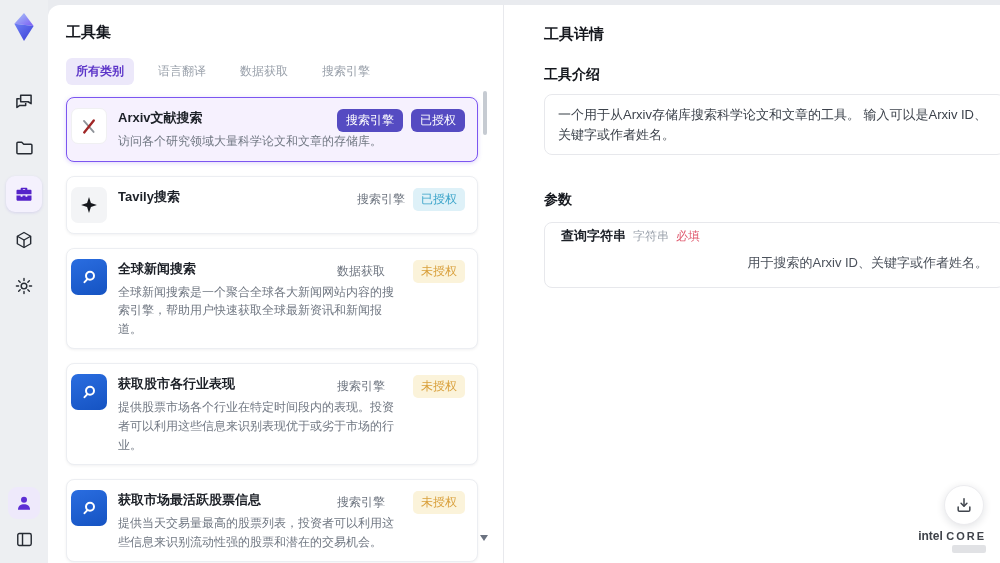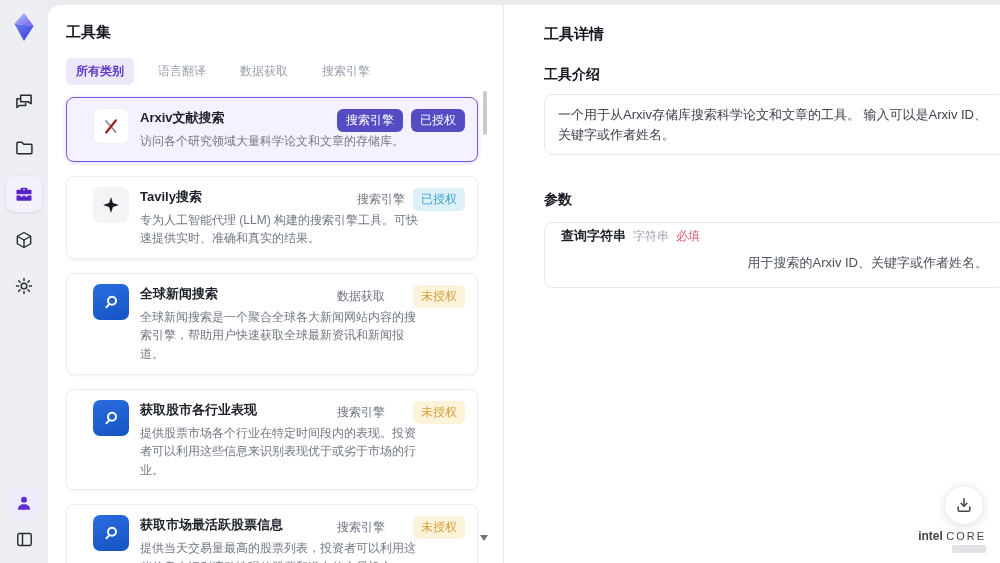--- a/index.html
+++ b/index.html
@@ -19,21 +19,21 @@
   
   .content { position:absolute; left:48px; top:5px; width:952px; height:558px; background:#ffffff; border-top-left-radius:12px; overflow:hidden; }
 
   
   .list-panel { position:absolute; left:0; top:0; width:455px; height:558px; padding:18px 0 0 18px; }
   .page-title { font-size:15px; font-weight:bold; color:#15181e; }
   .tabs { display:flex; align-items:center; gap:14px; margin-top:16px; }
   .tab { font-size:12px; color:#9aa1ab; padding:5px 10px; border-radius:6px; cursor:pointer; white-space:nowrap; }
   .tab.active { background:#ece8fa; color:#5c35c8; font-weight:bold; }
   .cards { margin-top:12px; display:flex; flex-direction:column; gap:14px; width:412px; }
-  .card { position:relative; background:#ffffff; border:1px solid #eceef2; border-radius:8px; padding:10px 26px; display:flex; gap:11px; box-shadow:0 1px 3px rgba(20,24,40,.06); cursor:pointer; }
+  .card { position:relative; background:#ffffff; border:1px solid #eceef2; border-radius:8px; padding:10px 4px; display:flex; gap:11px; box-shadow:0 1px 3px rgba(20,24,40,.06); cursor:pointer; }
   .card.selected { background:#f6f1fe; border:1.5px solid #7c56f0; box-shadow:0 1px 4px rgba(124,86,240,.25); }
   .tool-icon { flex:0 0 36px; width:36px; height:36px; border-radius:7px; display:flex; align-items:center; justify-content:center; }
   .tool-icon.white { background:#ffffff; border:1px solid #f0f0f2; }
   .tool-icon.light { background:#f3f4f6; }
   .tool-icon.blue  { background:linear-gradient(160deg,#2a6de0,#1553c2); }
   .card-text { padding-top:1px; }
   .card-title { font-size:13px; font-weight:bold; color:#1c2027; }
   .card-desc { font-size:12px; color:#717883; line-height:1.55; margin-top:5px; width:278px; }
   .tag-group { position:absolute; top:11px; right:12px; display:flex; gap:8px; align-items:center; }
   .tag-solid { background:#554bc2; color:#ffffff; font-size:12px; padding:3px 9px; border-radius:6px; }
@@ -59,21 +59,21 @@
   .param-name { font-size:13px; font-weight:bold; color:#1c2027; }
   .param-type { font-size:12px; color:#9aa1ab; }
   .param-req { font-size:12px; color:#e05c70; }
   .param-desc { margin-top:9px; font-size:13px; color:#4b515b; }
 
   
   .fab { position:absolute; right:16px; bottom:38px; width:40px; height:40px; border-radius:50%; background:#ffffff; border:1px solid #ececef; box-shadow:0 2px 8px rgba(20,24,40,.12); display:flex; align-items:center; justify-content:center; cursor:pointer; }
   .intel { position:absolute; right:14px; bottom:10px; text-align:right; }
   .intel-line { font-size:12px; color:#3f434a; white-space:nowrap; }
   .intel-line .i { font-weight:bold; letter-spacing:0; }
-  .intel-line .c { letter-spacing:2px; font-size:11px; }
+  .intel-line .c { letter-spacing:2px; font-size:11px;font-weight:bold; }
   .intel-sub { margin-top:2px; margin-left:auto; width:34px; height:8px; border-radius:2px; background:#d9dbdf; opacity:.8; }
 </style>
 </head>
 <body>
 
 <aside class="sidebar">
   <div class="logo">
     <svg width="26" height="30" viewBox="0 0 24 28">
       <defs>
         <linearGradient id="lg1" x1="0" y1="0" x2="1" y2="1">
@@ -170,21 +170,20 @@
       </div>
 
       <div class="card">
         <div class="tool-icon light">
           <svg width="20" height="20" viewBox="0 0 24 24">
             <path d="M12 2.5l2.3 7.2 7.2 2.3-7.2 2.3L12 21.5l-2.3-7.2L2.5 12l7.2-2.3z" fill="#16181d"></path>
           </svg>
         </div>
         <div class="card-text">
           <div class="card-title">Tavily搜索</div>
-          <div class="card-desc">专为人工智能代理 (LLM) 构建的搜索引擎工具。可快速提供实时、准确和真实的结果。</div>
         </div>
         <div class="tag-group">
           <span class="tag-cat">搜索引擎</span>
           <span class="badge ok">已授权</span>
         </div>
       </div>
 
       <div class="card">
         <div class="tool-icon blue">
           <svg width="20" height="20" viewBox="0 0 24 24" fill="none" stroke="#ffffff" stroke-width="2.4" stroke-linecap="round">

